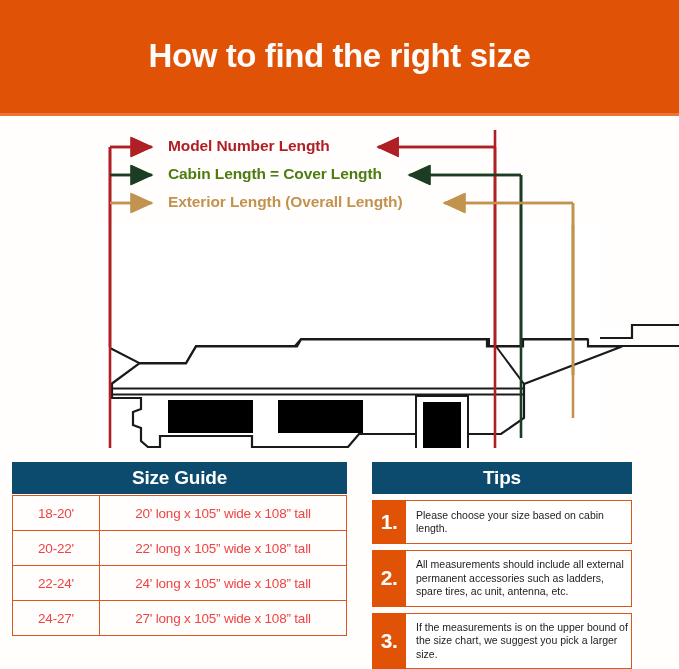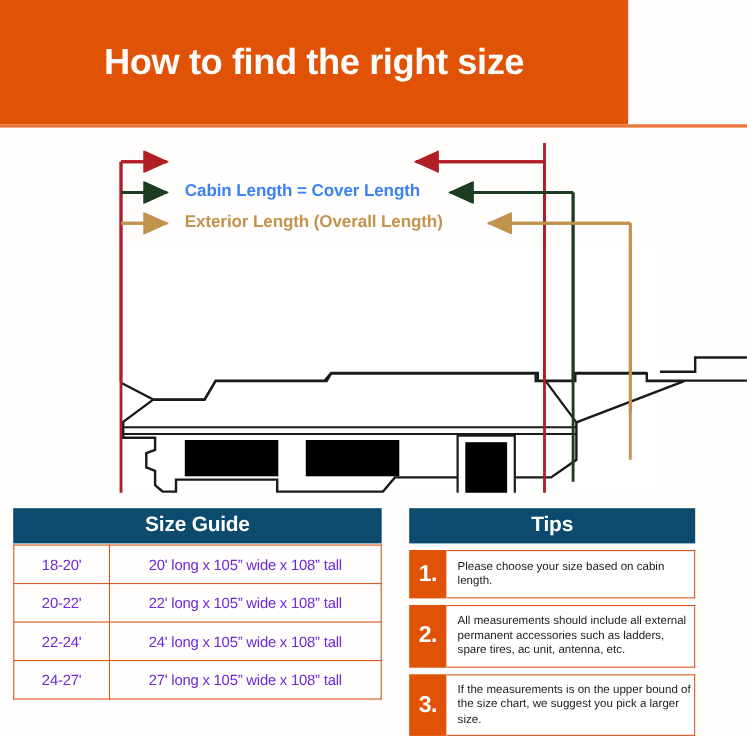--- a/index.html
+++ b/index.html
@@ -2,47 +2,47 @@
 <html><head>
 <meta charset="utf-8">
 <style>
   html,body{margin:0;padding:0;background:#ffffff;}
   body{width:679px;height:669px;overflow:hidden;
        font-family:"Liberation Sans","DejaVu Sans",sans-serif;
        -webkit-font-smoothing:antialiased;}
   #page{position:relative;width:679px;height:669px;background:#fffefd;overflow:hidden;}
 
   
-  .header{position:absolute;left:0;top:0;width:571px;height:113px;
+  .header{position:absolute;left:0;top:0;width:679px;height:113px;
           background:#e05206;display:flex;align-items:center;justify-content:center;}
   .header-inner{text-align:center;padding-bottom:2px;}
   .header-line{color:#fdfcfa;font-size:33px;line-height:39px;font-weight:bold;
                letter-spacing:-0.4px;white-space:nowrap;}
   .header-rule{position:absolute;left:0;top:113px;width:679px;height:3px;background:#eb7336;}
 
   
   .diagram{position:absolute;left:0;top:118px;width:679px;height:330px;}
   .diagram svg{display:block;}
 
   .legend{position:absolute;left:0;top:0;width:679px;height:95px;}
   .legend-row{position:absolute;left:168px;white-space:nowrap;font-weight:bold;}
   .lg0{top:19px;font-size:15.5px;color:#b01f24;letter-spacing:-0.1px;}
-  .lg1{top:47px;font-size:15.5px;color:#3b82f6;letter-spacing:-0.1px;}
+  .lg1{top:47px;font-size:15.5px;color:#4d7c0f;letter-spacing:-0.1px;}
   .lg2{top:75px;font-size:15.5px;color:#c2934f;letter-spacing:-0.1px;}
 
   
   .size-guide{position:absolute;left:12px;top:462px;width:335px;}
   .tips{position:absolute;left:372px;top:462px;width:260px;}
 
   .panel-head{background:#0c4a6e;color:#ffffff;font-weight:bold;font-size:19px;
               text-align:center;height:32px;line-height:32px;letter-spacing:-0.2px;}
 
   table.sg{border-collapse:collapse;width:100%;margin-top:1px;table-layout:fixed;}
   table.sg td{border:1.5px solid #d9561c;height:32px;vertical-align:middle;
-              font-size:13.5px;color:#6d28d9;text-align:center;
+              font-size:13.5px;color:#ef4444;text-align:center;
               font-family:"Liberation Sans","DejaVu Sans",sans-serif;}
   table.sg td.rng{width:84px;letter-spacing:-0.2px;}
   table.sg td.dsc{letter-spacing:-0.2px;}
 
   .tip-row{display:flex;align-items:stretch;margin-top:6px;}
   .tip-num{background:#e05206;color:#ffffff;font-weight:bold;font-size:21px;
            width:34px;min-width:34px;display:flex;align-items:center;
            justify-content:center;letter-spacing:-0.5px;}
   .tip-txt{flex:1;border:1.5px solid #d9561c;border-left:none;background:#ffffff;
            font-size:10.5px;line-height:13.5px;color:#1c1c1c;
@@ -226,20 +226,21 @@
 
         <path d="M521,57 L521,320" stroke="#1d3d23" stroke-width="2.6" fill="none"></path>
         <path d="M521,57 L409,57" stroke="#1d3d23" stroke-width="2.6" fill="none" marker-end="url(#ar-grn)"></path>
 
         <path d="M573,85 L573,300" stroke="#c2934f" stroke-width="2.6" fill="none"></path>
         <path d="M573,85 L444,85" stroke="#c2934f" stroke-width="2.6" fill="none" marker-end="url(#ar-tan)"></path>
       </g>
     </svg>
 
     <div class="legend">
+      <div class="legend-row lg0">Model Number Length</div>
       <div class="legend-row lg1">Cabin Length = Cover Length</div>
       <div class="legend-row lg2">Exterior Length (Overall Length)</div>
     </div>
   </div>
 
   <div class="size-guide">
     <div class="panel-head">Size Guide</div>
     <table class="sg">
       <tbody>
         <tr>

